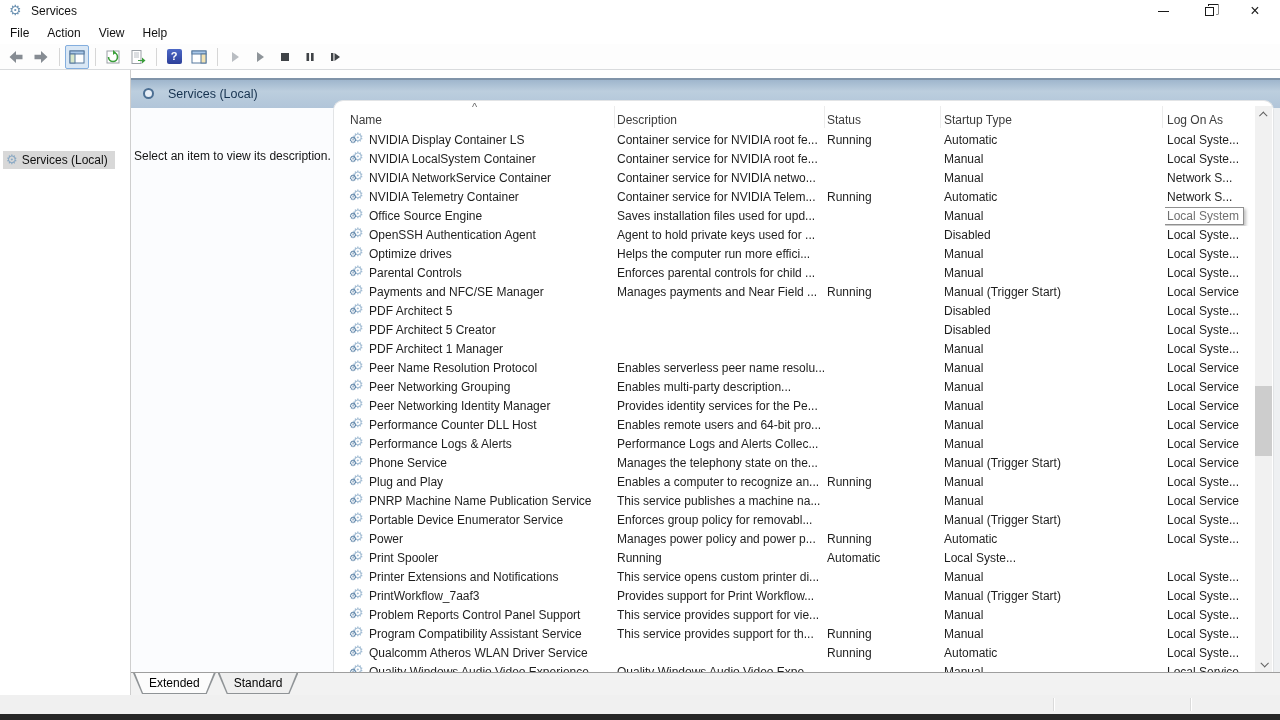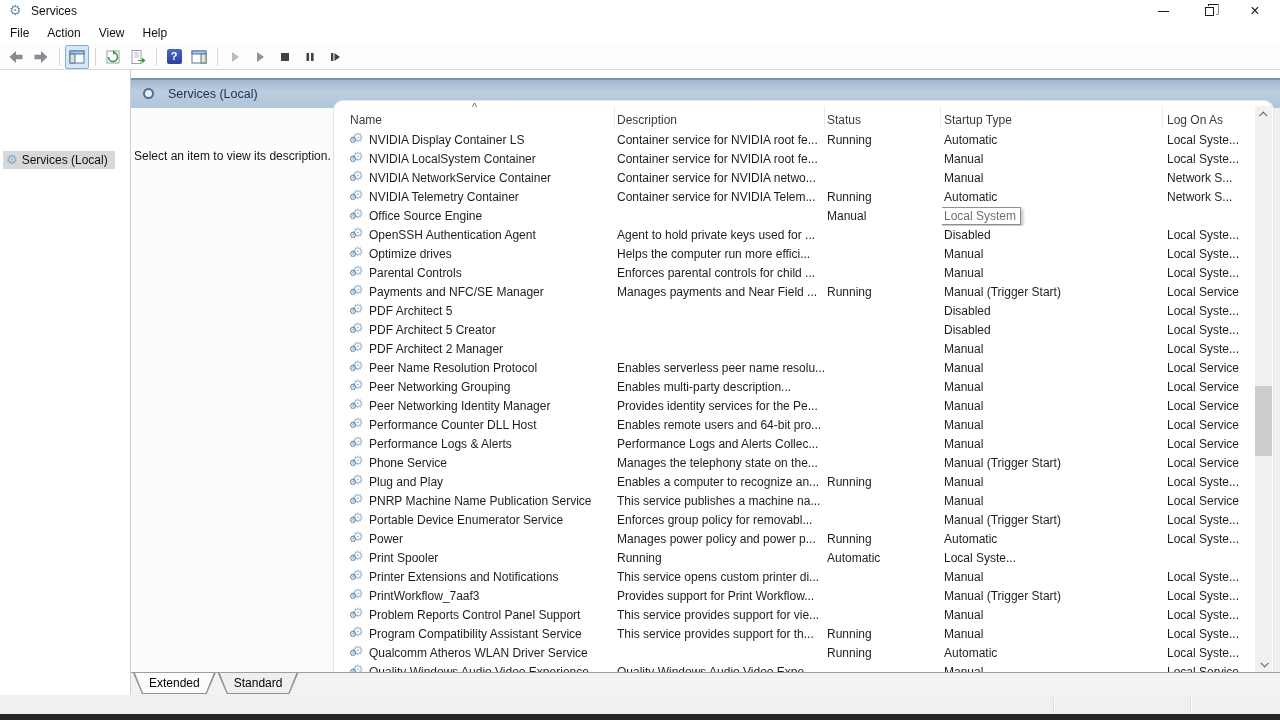--- a/index.html
+++ b/index.html
@@ -268,20 +268,21 @@
     <span class="cell logon"><span class="logon-text">Network S...</span></span>
   </div>
         <div class="row">
     <span class="cell name">
       <span class="svc-icon">
               <span class="g1">⚙</span>
               <span class="g2">⚙</span>
             </span>
       <span class="ntext">Office  Source Engine</span>
     </span>
+    <span class="cell desc">Saves installation files used for upd...</span>
     <span class="cell status"></span>
     <span class="cell startup">Manual</span>
     <span class="cell logon"><span class="logon-text tooltip-box">Local System</span></span>
   </div>
         <div class="row">
     <span class="cell name">
       <span class="svc-icon">
               <span class="g1">⚙</span>
               <span class="g2">⚙</span>
             </span>
@@ -356,21 +357,21 @@
     <span class="cell status"></span>
     <span class="cell startup">Disabled</span>
     <span class="cell logon"><span class="logon-text">Local Syste...</span></span>
   </div>
         <div class="row">
     <span class="cell name">
       <span class="svc-icon">
               <span class="g1">⚙</span>
               <span class="g2">⚙</span>
             </span>
-      <span class="ntext">PDF Architect 2 Manager</span>
+      <span class="ntext">PDF Architect 1 Manager</span>
     </span>
     <span class="cell desc"></span>
     <span class="cell status"></span>
     <span class="cell startup">Manual</span>
     <span class="cell logon"><span class="logon-text">Local Syste...</span></span>
   </div>
         <div class="row">
     <span class="cell name">
       <span class="svc-icon">
               <span class="g1">⚙</span>

